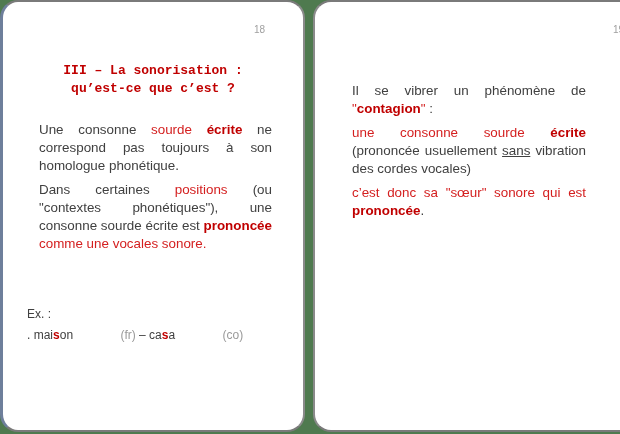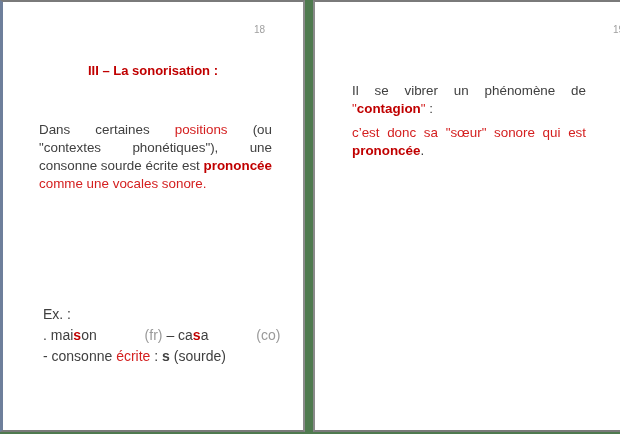--- a/index.html
+++ b/index.html
@@ -6,20 +6,21 @@
   body {
     width:620px; height:434px; overflow:hidden;
     background:#4f7a4f;
     position:relative;
     font-family:"Liberation Sans", sans-serif;
   }
   .page {
     position:absolute; top:0; height:432px;
     background:#ffffff;
     box-sizing:border-box;
+    border-radius:18px;
   }
   #page-left {
     left:0; width:305px;
     border-top:2px solid #7a7a7a;
     border-bottom:2px solid #7a7a7a;
     border-left:3px solid #6e7f9b;
     border-right:2px solid #8a8a8a;
   }
   #page-right {
     left:313px; width:352px;
@@ -28,57 +29,59 @@
     border-left:2px solid #8a8a8a;
     border-right:3px solid #7a7a7a;
   }
   .pagenum {
     position:absolute; top:22px; right:38px;
     font-size:10px; color:#a0a0a0;
   }
   .title {
     position:absolute; top:60px; left:0; right:0;
     text-align:center; color:#c00000; font-weight:bold;
-    font-size:13px; line-height:18px;
+    font-size:13px; line-height:18px;font-family:Liberation Mono, monospace;
   }
   .body-text {
     position:absolute; left:36px; width:233px;
     font-size:13.4px; line-height:18px; color:#404040;
     text-align:justify;
   }
   .body-text p { margin:0 0 6px 0; }
   .red { color:#d42020; }
   .redb { color:#c00000; font-weight:bold;margin-top:31px; }
   .grey { color:#9a9a9a;margin-left:44px; }
   .dark { color:#404040; font-weight:bold; }
   .u { text-decoration:underline; }
   .ex {
-    position:absolute; left:40px; top:302px; width:250px;
-    font-size:14px; line-height:21px; color:#404040;
+    position:absolute; left:24px; top:302px; width:250px;
+    font-size:12px; line-height:21px; color:#404040;
   }
   .ex div { white-space:nowrap; }
   #right-body { top:80px; left:37px; width:234px; }
 </style>
 </head>
 <body>
 
 <div class="page" id="page-left">
   <div class="pagenum">18</div>
   <div class="title">
     <div>III – La sonorisation :</div>
+    <div>qu’est-ce que c’est ?</div>
   </div>
   <div class="body-text" style="top:119px;">
+    <p><span>Une consonne </span><span class="red">sourde</span><span> </span><span class="redb">écrite</span><span> ne correspond pas toujours à son homologue phonétique.</span></p>
     <p><span>Dans certaines </span><span class="red">positions</span><span> (ou "contextes phonétiques"), une consonne sourde écrite est </span><span class="redb">prononcée</span><span class="red"> comme une vocales sonore.</span></p>
   </div>
   <div class="ex">
     <div>Ex. :</div>
     <div><span>. mai</span><span class="redb">s</span><span>on</span><span class="grey"> (fr) </span><span>– ca</span><span class="redb">s</span><span>a</span><span class="grey"> (co)</span></div>
-    <div><span>- consonne </span><span class="red">écrite</span><span> : </span><span class="dark">s</span><span> (sourde)</span></div>
   </div>
 </div>
 
 <div class="page" id="page-right">
   <div class="pagenum">19</div>
   <div class="body-text" id="right-body">
     <p><span>Il se vibrer un phénomène de </span><span class="red">"</span><span class="redb">contagion</span><span class="red">"</span><span> :</span></p>
+    <p><span class="red">une consonne sourde </span><span class="redb">écrite</span><span> (prononcée usuellement </span><span class="u">sans</span><span> vibration des cordes vocales)</span></p>
     <p><span class="red">c’est donc sa "sœur" sonore qui est </span><span class="redb">prononcée</span><span>.</span></p>
   </div>
 </div>
 
 </body></html>

